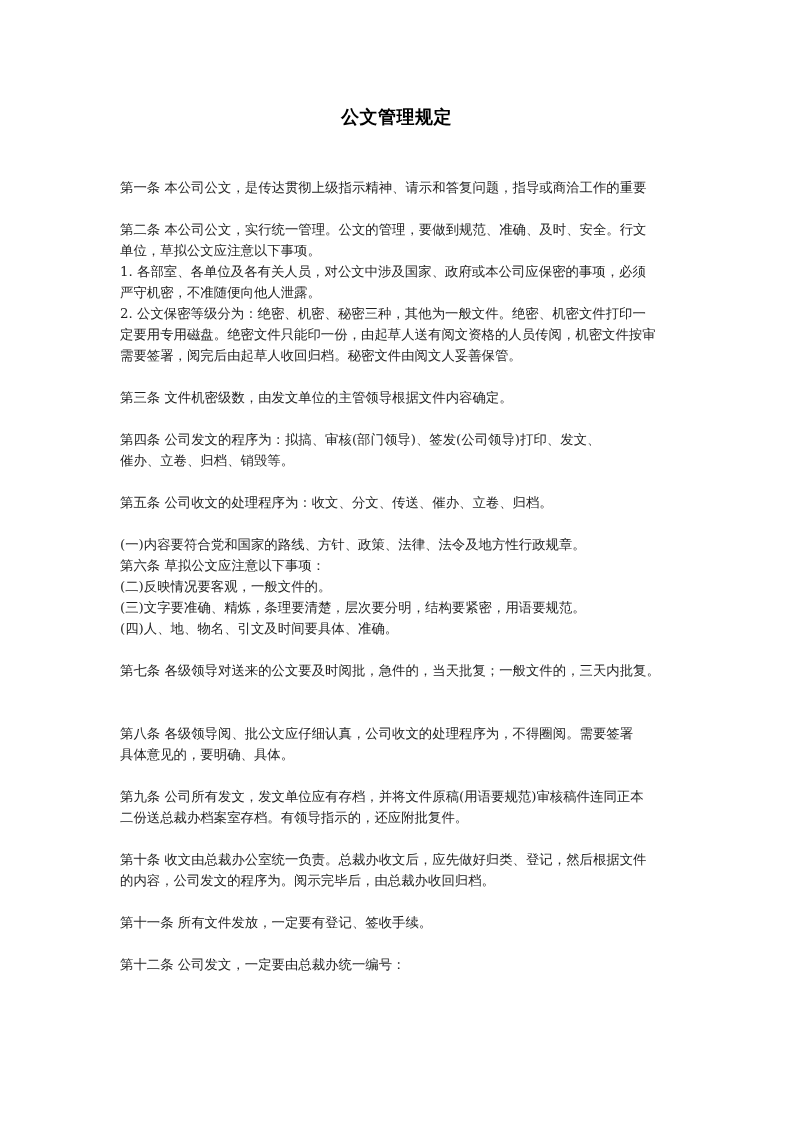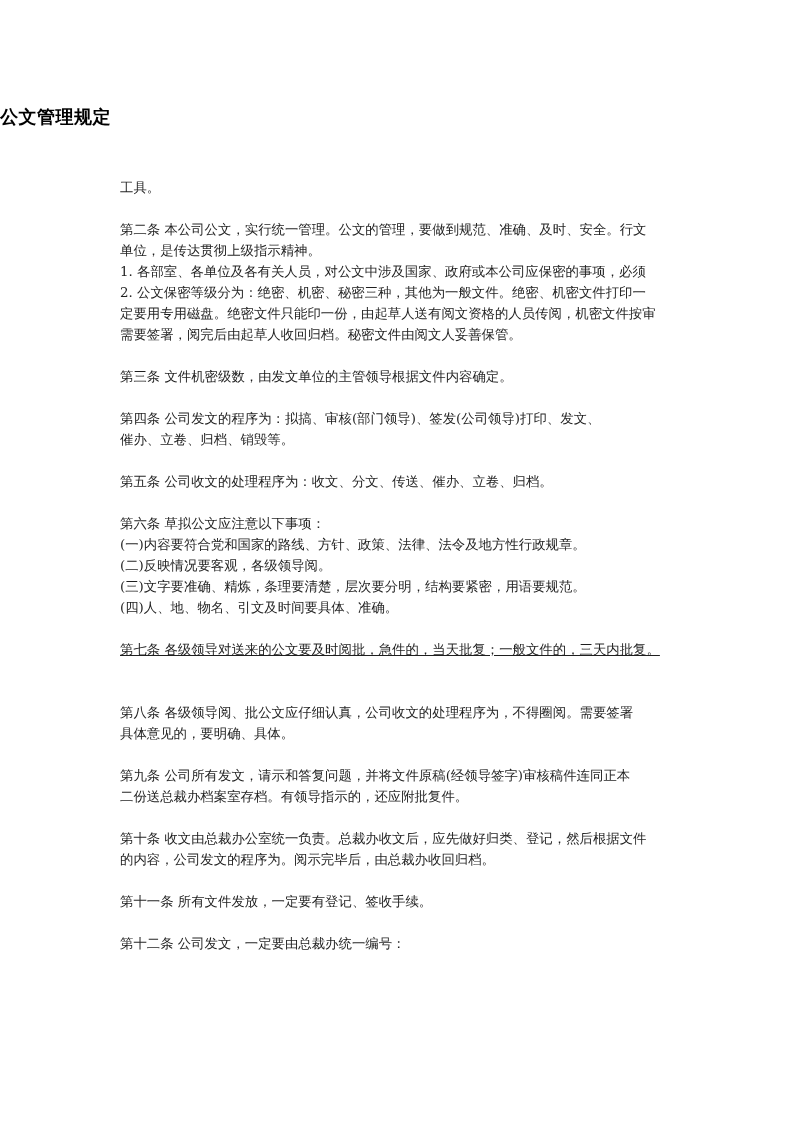--- a/index.html
+++ b/index.html
@@ -20,21 +20,21 @@
       left: 0; top: 0;
       width: 793px;
       height: 1122px;
       background: #ffffff;
     }
     .title {
       position: absolute;
       top: 104px;
       left: 0;
       width: 793px;
-      text-align: left;
+      text-align: center;
       font-family: "DejaVu Sans", "Liberation Sans", sans-serif;
       font-weight: bold;
       font-size: 18px;
       line-height: 26px;
       color: #000000;
       letter-spacing: 0.5px;
     }
     .body-text {
       position: absolute;
       left: 120px;
@@ -45,81 +45,81 @@
       color: #1f1f1f;
     }
     .para {
       margin: 0 0 21px 0;
     }
     .para.tight {
       margin-bottom: 12px;
     }
     .para.extra-gap {
       margin-bottom: 42px;
-      text-decoration: underline;
     }
     .line {
       display: block;
       white-space: nowrap;
       margin: 0;
     }
   </style>
 </head>
 <body>
 
 <div class="page">
   <div class="title">公文管理规定</div>
 
   <div class="body-text">
 
     <div class="para">
-      <span class="line">工具。</span>
+      <span class="line">第一条  本公司公文，是传达贯彻上级指示精神、请示和答复问题，指导或商洽工作的重要</span>
     </div>
 
     <div class="para">
       <span class="line">第二条  本公司公文，实行统一管理。公文的管理，要做到规范、准确、及时、安全。行文</span>
-      <span class="line">单位，是传达贯彻上级指示精神。</span>
+      <span class="line">单位，草拟公文应注意以下事项。</span>
       <span class="line">1. 各部室、各单位及各有关人员，对公文中涉及国家、政府或本公司应保密的事项，必须</span>
+      <span class="line">严守机密，不准随便向他人泄露。</span>
       <span class="line">2. 公文保密等级分为：绝密、机密、秘密三种，其他为一般文件。绝密、机密文件打印一</span>
       <span class="line">定要用专用磁盘。绝密文件只能印一份，由起草人送有阅文资格的人员传阅，机密文件按审</span>
       <span class="line">需要签署，阅完后由起草人收回归档。秘密文件由阅文人妥善保管。</span>
     </div>
 
     <div class="para">
       <span class="line">第三条  文件机密级数，由发文单位的主管领导根据文件内容确定。</span>
     </div>
 
     <div class="para">
       <span class="line">第四条  公司发文的程序为：拟搞、审核(部门领导)、签发(公司领导)打印、发文、</span>
       <span class="line">催办、立卷、归档、销毁等。</span>
     </div>
 
     <div class="para">
       <span class="line">第五条  公司收文的处理程序为：收文、分文、传送、催办、立卷、归档。</span>
     </div>
 
     <div class="para">
+      <span class="line">(一)内容要符合党和国家的路线、方针、政策、法律、法令及地方性行政规章。</span>
       <span class="line">第六条  草拟公文应注意以下事项：</span>
-      <span class="line">(一)内容要符合党和国家的路线、方针、政策、法律、法令及地方性行政规章。</span>
-      <span class="line">(二)反映情况要客观，各级领导阅。</span>
+      <span class="line">(二)反映情况要客观，一般文件的。</span>
       <span class="line">(三)文字要准确、精炼，条理要清楚，层次要分明，结构要紧密，用语要规范。</span>
       <span class="line">(四)人、地、物名、引文及时间要具体、准确。</span>
     </div>
 
     <div class="para extra-gap">
       <span class="line">第七条  各级领导对送来的公文要及时阅批，急件的，当天批复；一般文件的，三天内批复。</span>
     </div>
 
     <div class="para">
       <span class="line">第八条  各级领导阅、批公文应仔细认真，公司收文的处理程序为，不得圈阅。需要签署</span>
       <span class="line">具体意见的，要明确、具体。</span>
     </div>
 
     <div class="para">
-      <span class="line">第九条  公司所有发文，请示和答复问题，并将文件原稿(经领导签字)审核稿件连同正本</span>
+      <span class="line">第九条  公司所有发文，发文单位应有存档，并将文件原稿(用语要规范)审核稿件连同正本</span>
       <span class="line">二份送总裁办档案室存档。有领导指示的，还应附批复件。</span>
     </div>
 
     <div class="para">
       <span class="line">第十条  收文由总裁办公室统一负责。总裁办收文后，应先做好归类、登记，然后根据文件</span>
       <span class="line">的内容，公司发文的程序为。阅示完毕后，由总裁办收回归档。</span>
     </div>
 
     <div class="para">
       <span class="line">第十一条  所有文件发放，一定要有登记、签收手续。</span>

